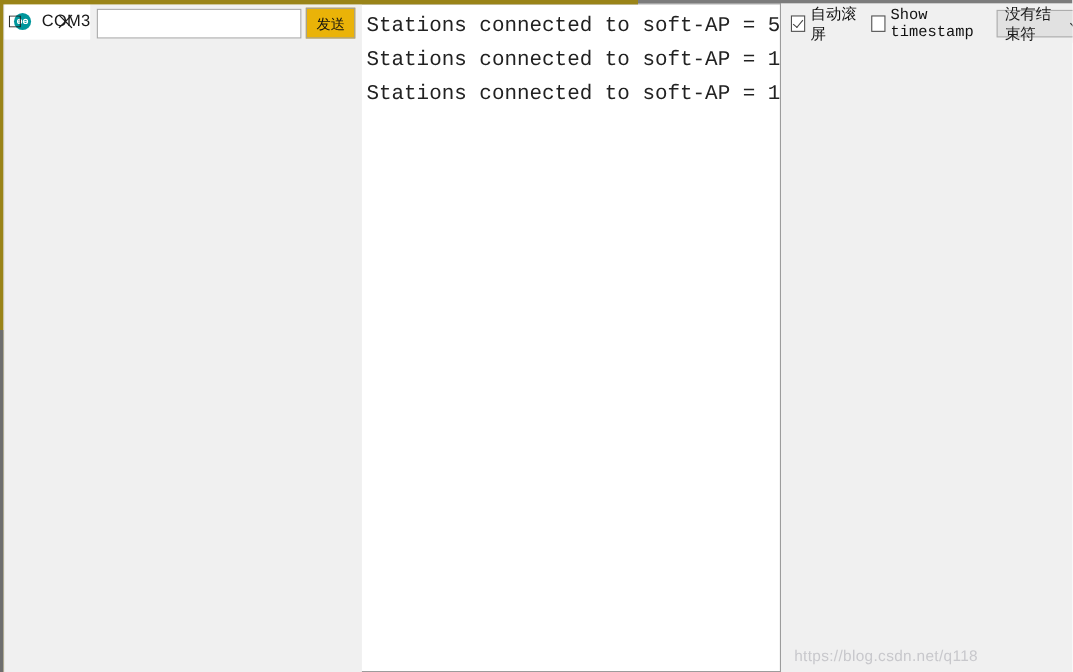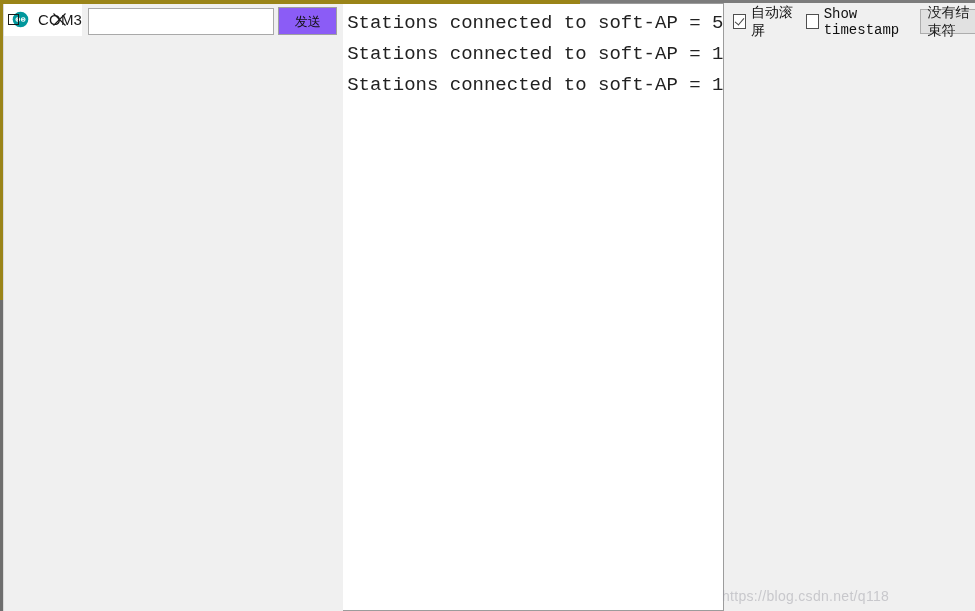--- a/index.html
+++ b/index.html
@@ -126,23 +126,23 @@
     border: 1px solid #a9a9a9;
     box-sizing: border-box;
     font-family: "Liberation Sans", sans-serif;
     font-size: 13px;
     color: #111;
     padding: 0 4px;
     outline: none;
     margin-left: 3px;
   }
   .send-btn {
-    width: 59px;
+    width: 45px;
     height: 28px;
-    background: #8b5cf6;
+    background: #eab308;
     border: 1px solid #a0a0a0;
     box-sizing: border-box;
     font-family: "Liberation Sans", sans-serif;
     font-size: 13px;
     color: #111;
     cursor: default;
     padding: 0;
     margin-right: 2px;
     line-height: 1;
   }

